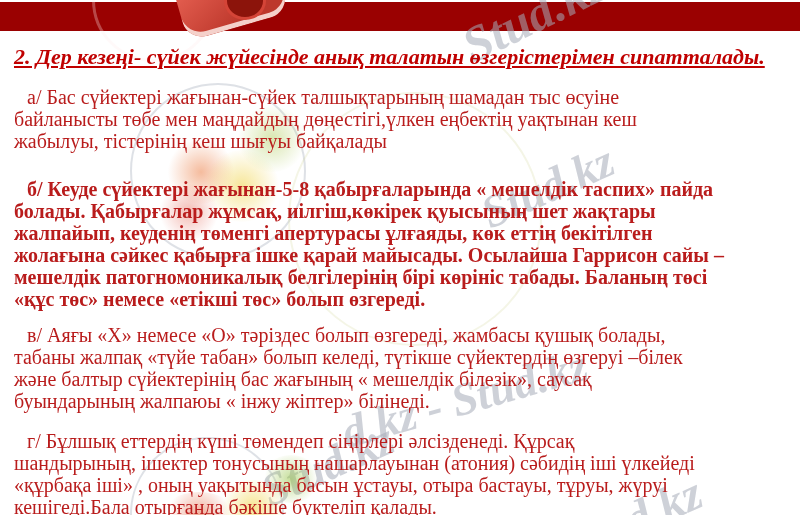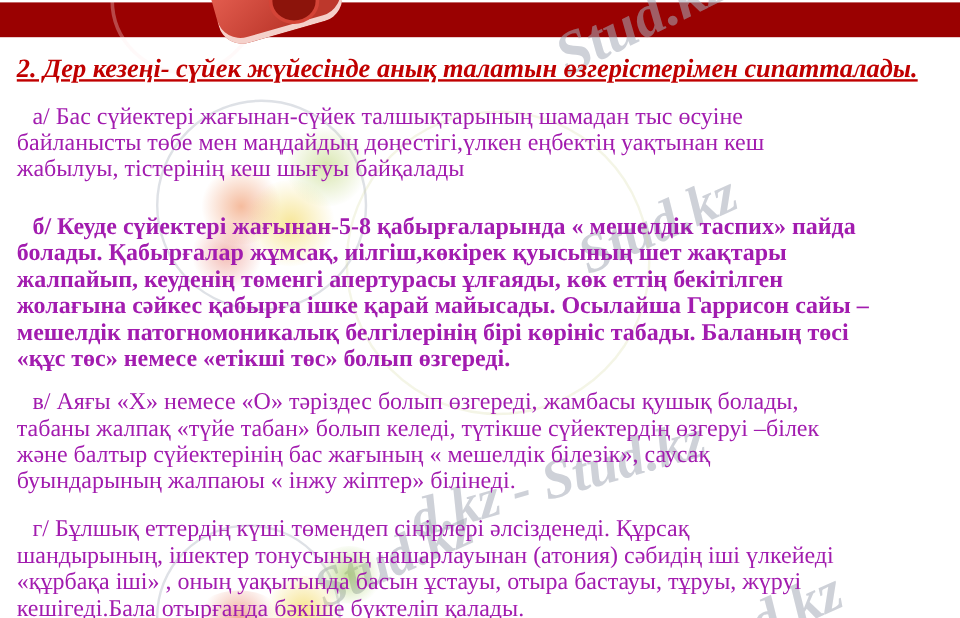--- a/index.html
+++ b/index.html
@@ -49,21 +49,21 @@
     background:#8c140b;border:3px solid #d44437;
   }
 
   
   .content{position:absolute;left:14px;top:44px;width:774px;z-index:3;}
   .slide-title{
     font-style:italic;font-weight:700;font-size:22px;line-height:26px;
     color:#c00000;text-decoration:underline;margin:0 0 16px 0;
   }
   .para{
-    font-size:20px;line-height:22px;margin:0;color:#a21caf;
+    font-size:20px;line-height:22px;margin:0;color:#b91c1c;
     white-space:pre-line;text-indent:13px;
   }
   .para-a{margin-bottom:26px;}
   .para-b{margin-bottom:14px;font-weight:bold;}
   .para-v{margin-bottom:18px;}
 </style>
 </head>
 <body>
 
 <div class="top-bar"></div>

